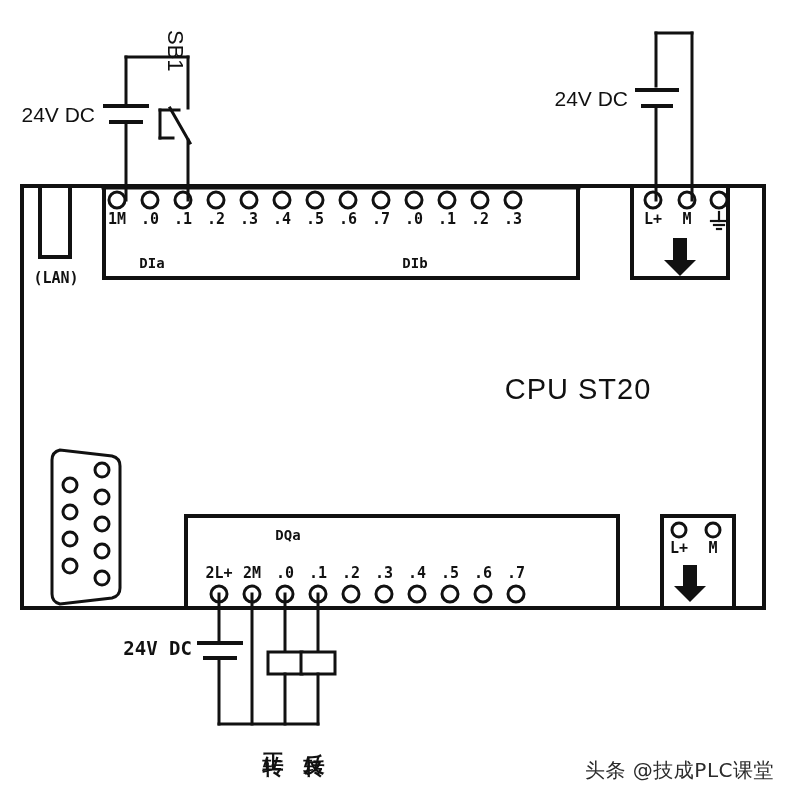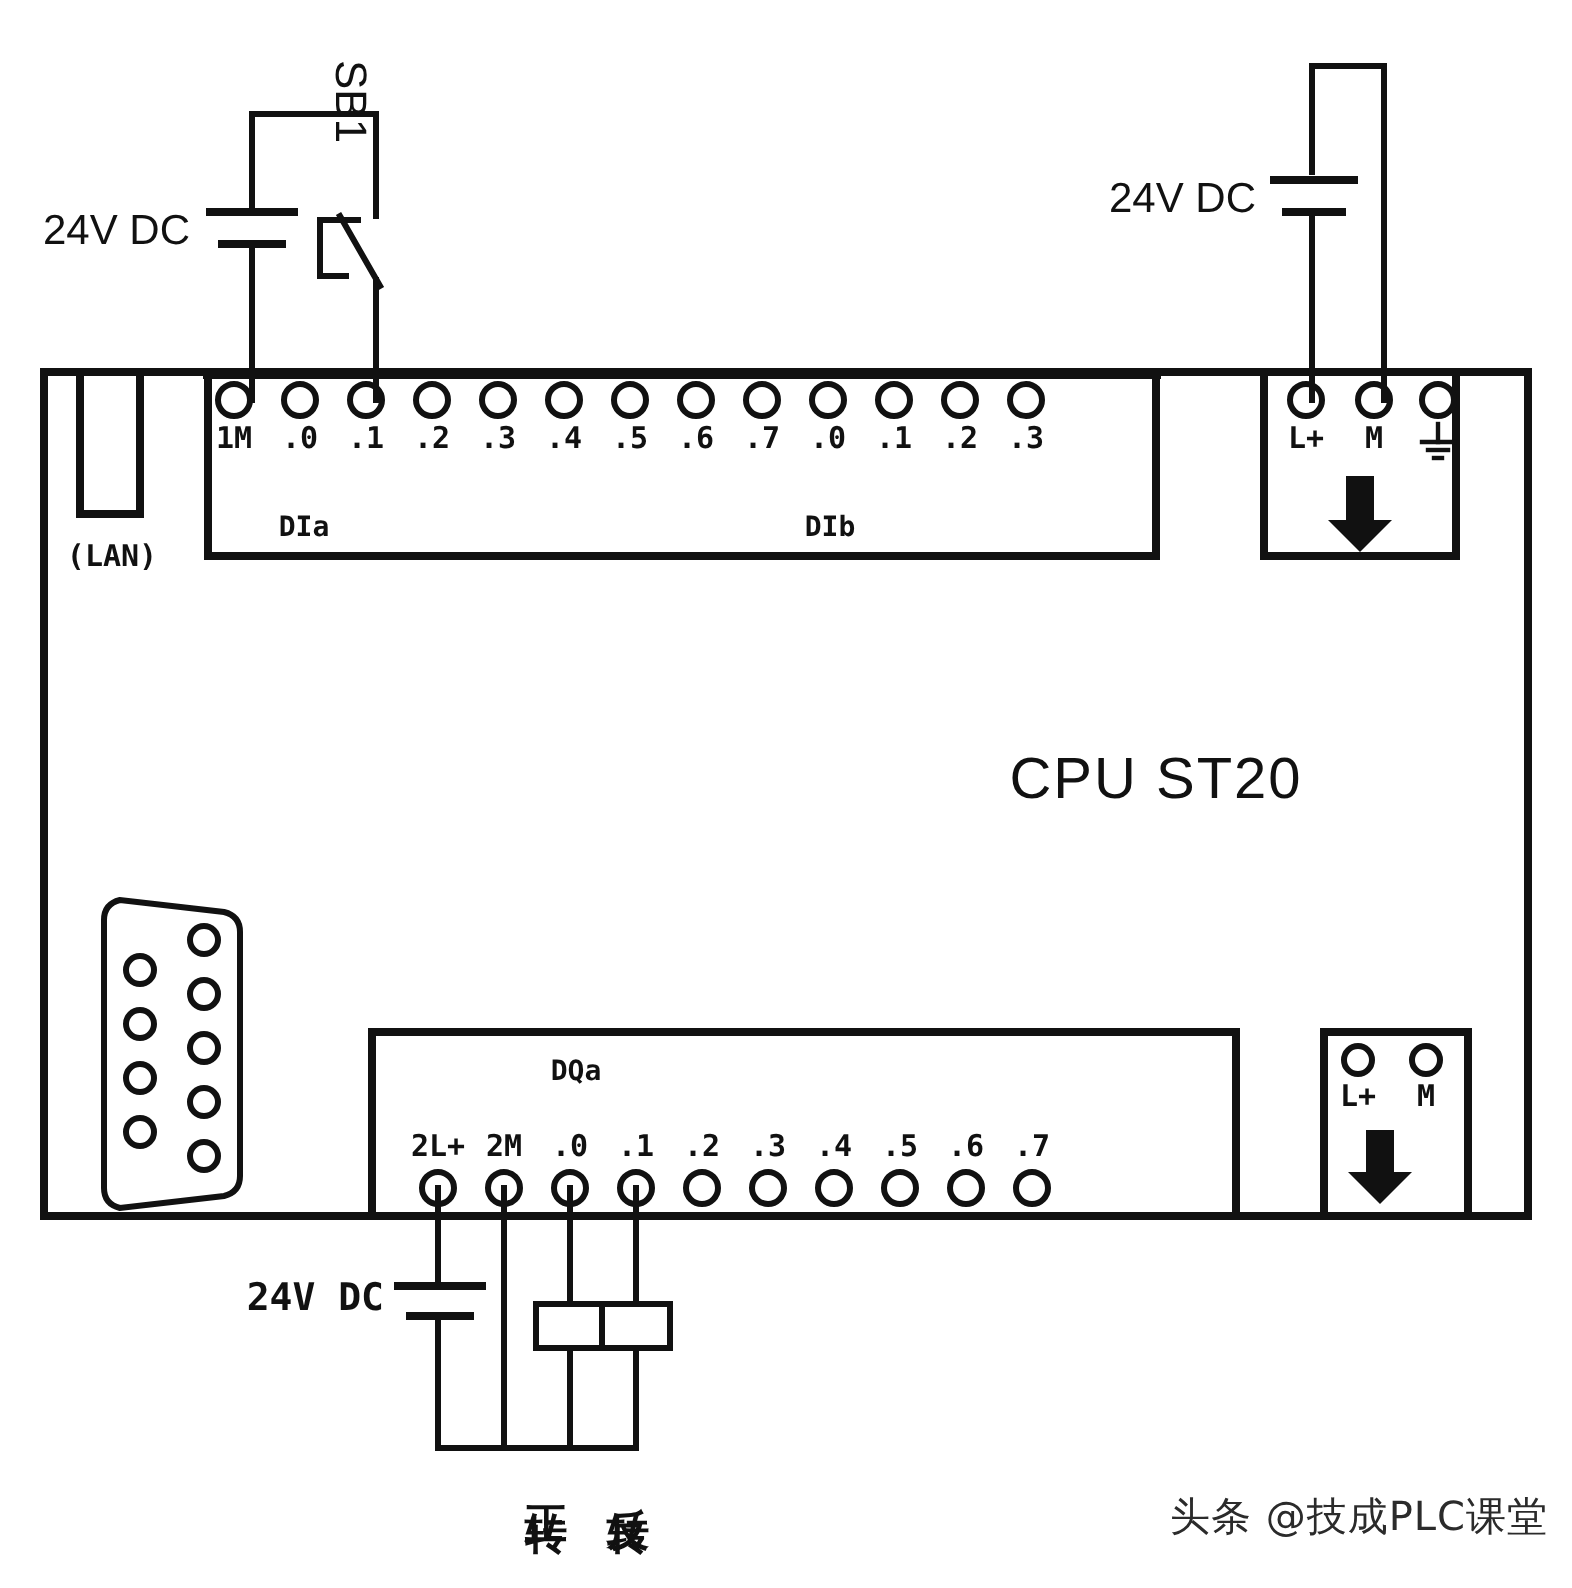--- a/index.html
+++ b/index.html
@@ -74,21 +74,21 @@
     font-size: 15px;
   }
   .lbl-cn {
     font-family: "DejaVu Sans", sans-serif;
     font-weight: bold;
     font-size: 21px;
   }
   .watermark {
     position: absolute;
     right: 12px;
-    bottom: 22px;
+    bottom: 10px;
     font-family: "DejaVu Sans", sans-serif;
     font-size: 20px;
     color: #2b2b2b;
     letter-spacing: 0.5px;
     white-space: nowrap;
   }
 </style>
 </head>
 <body>
 

